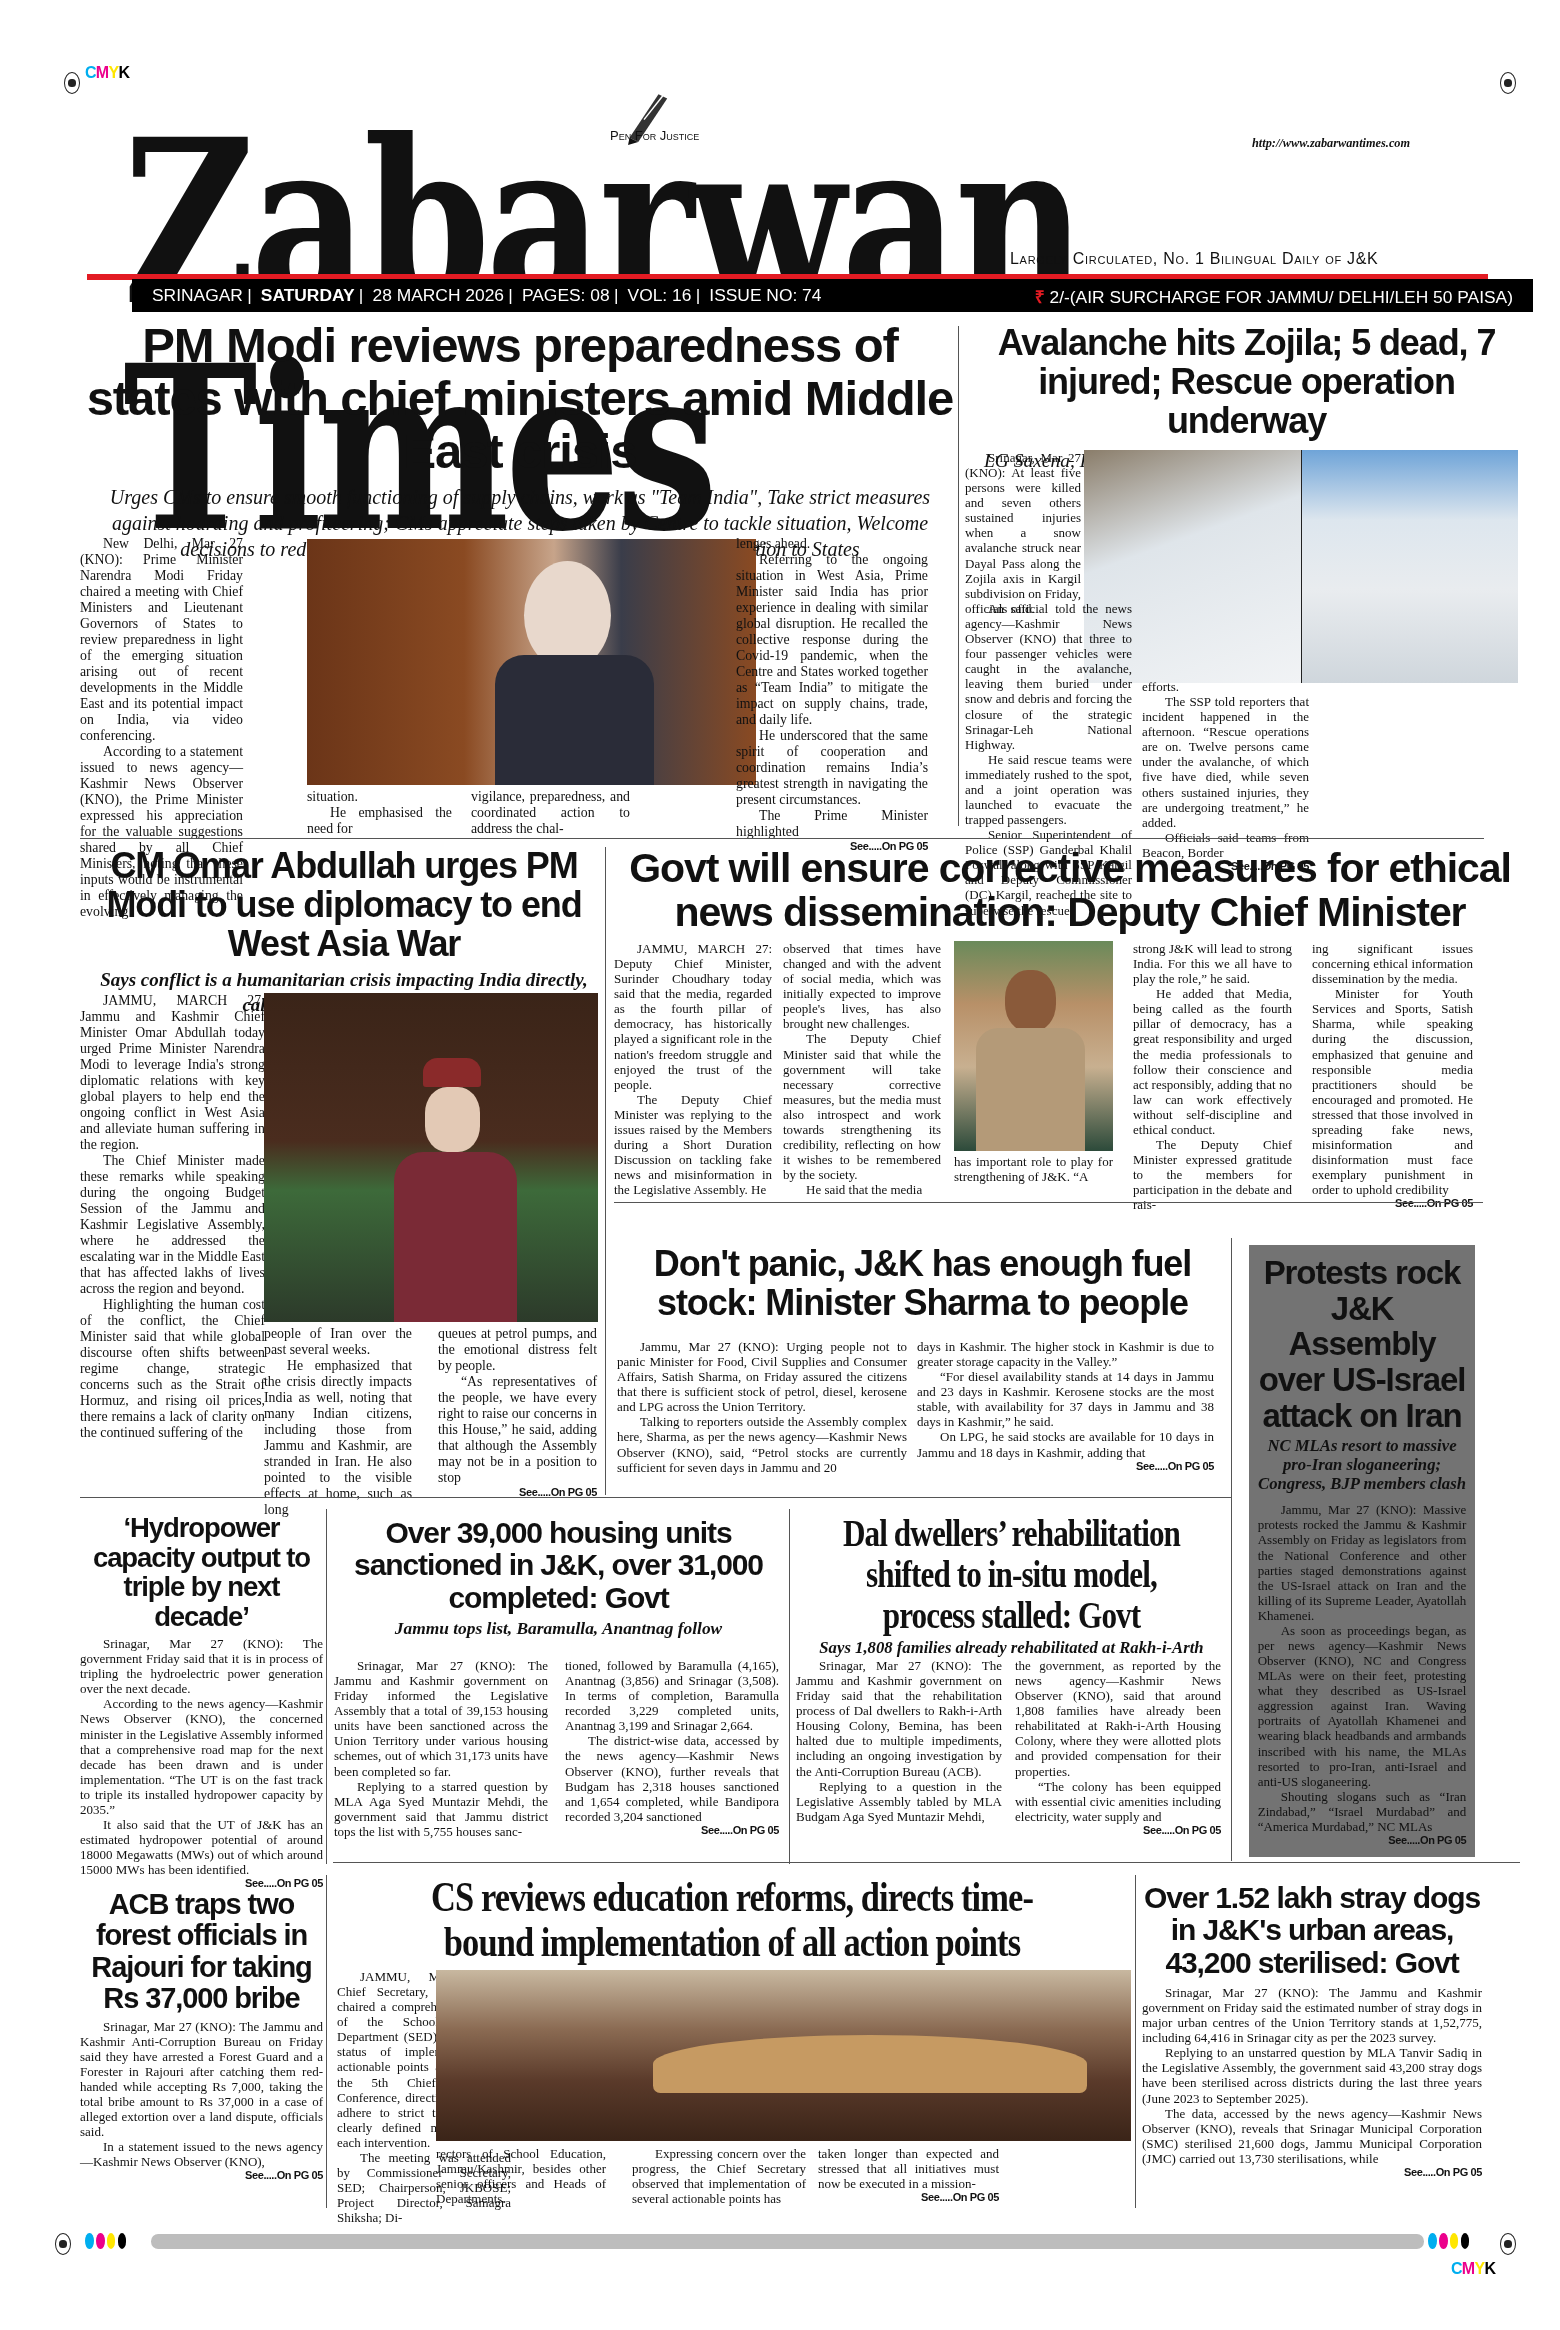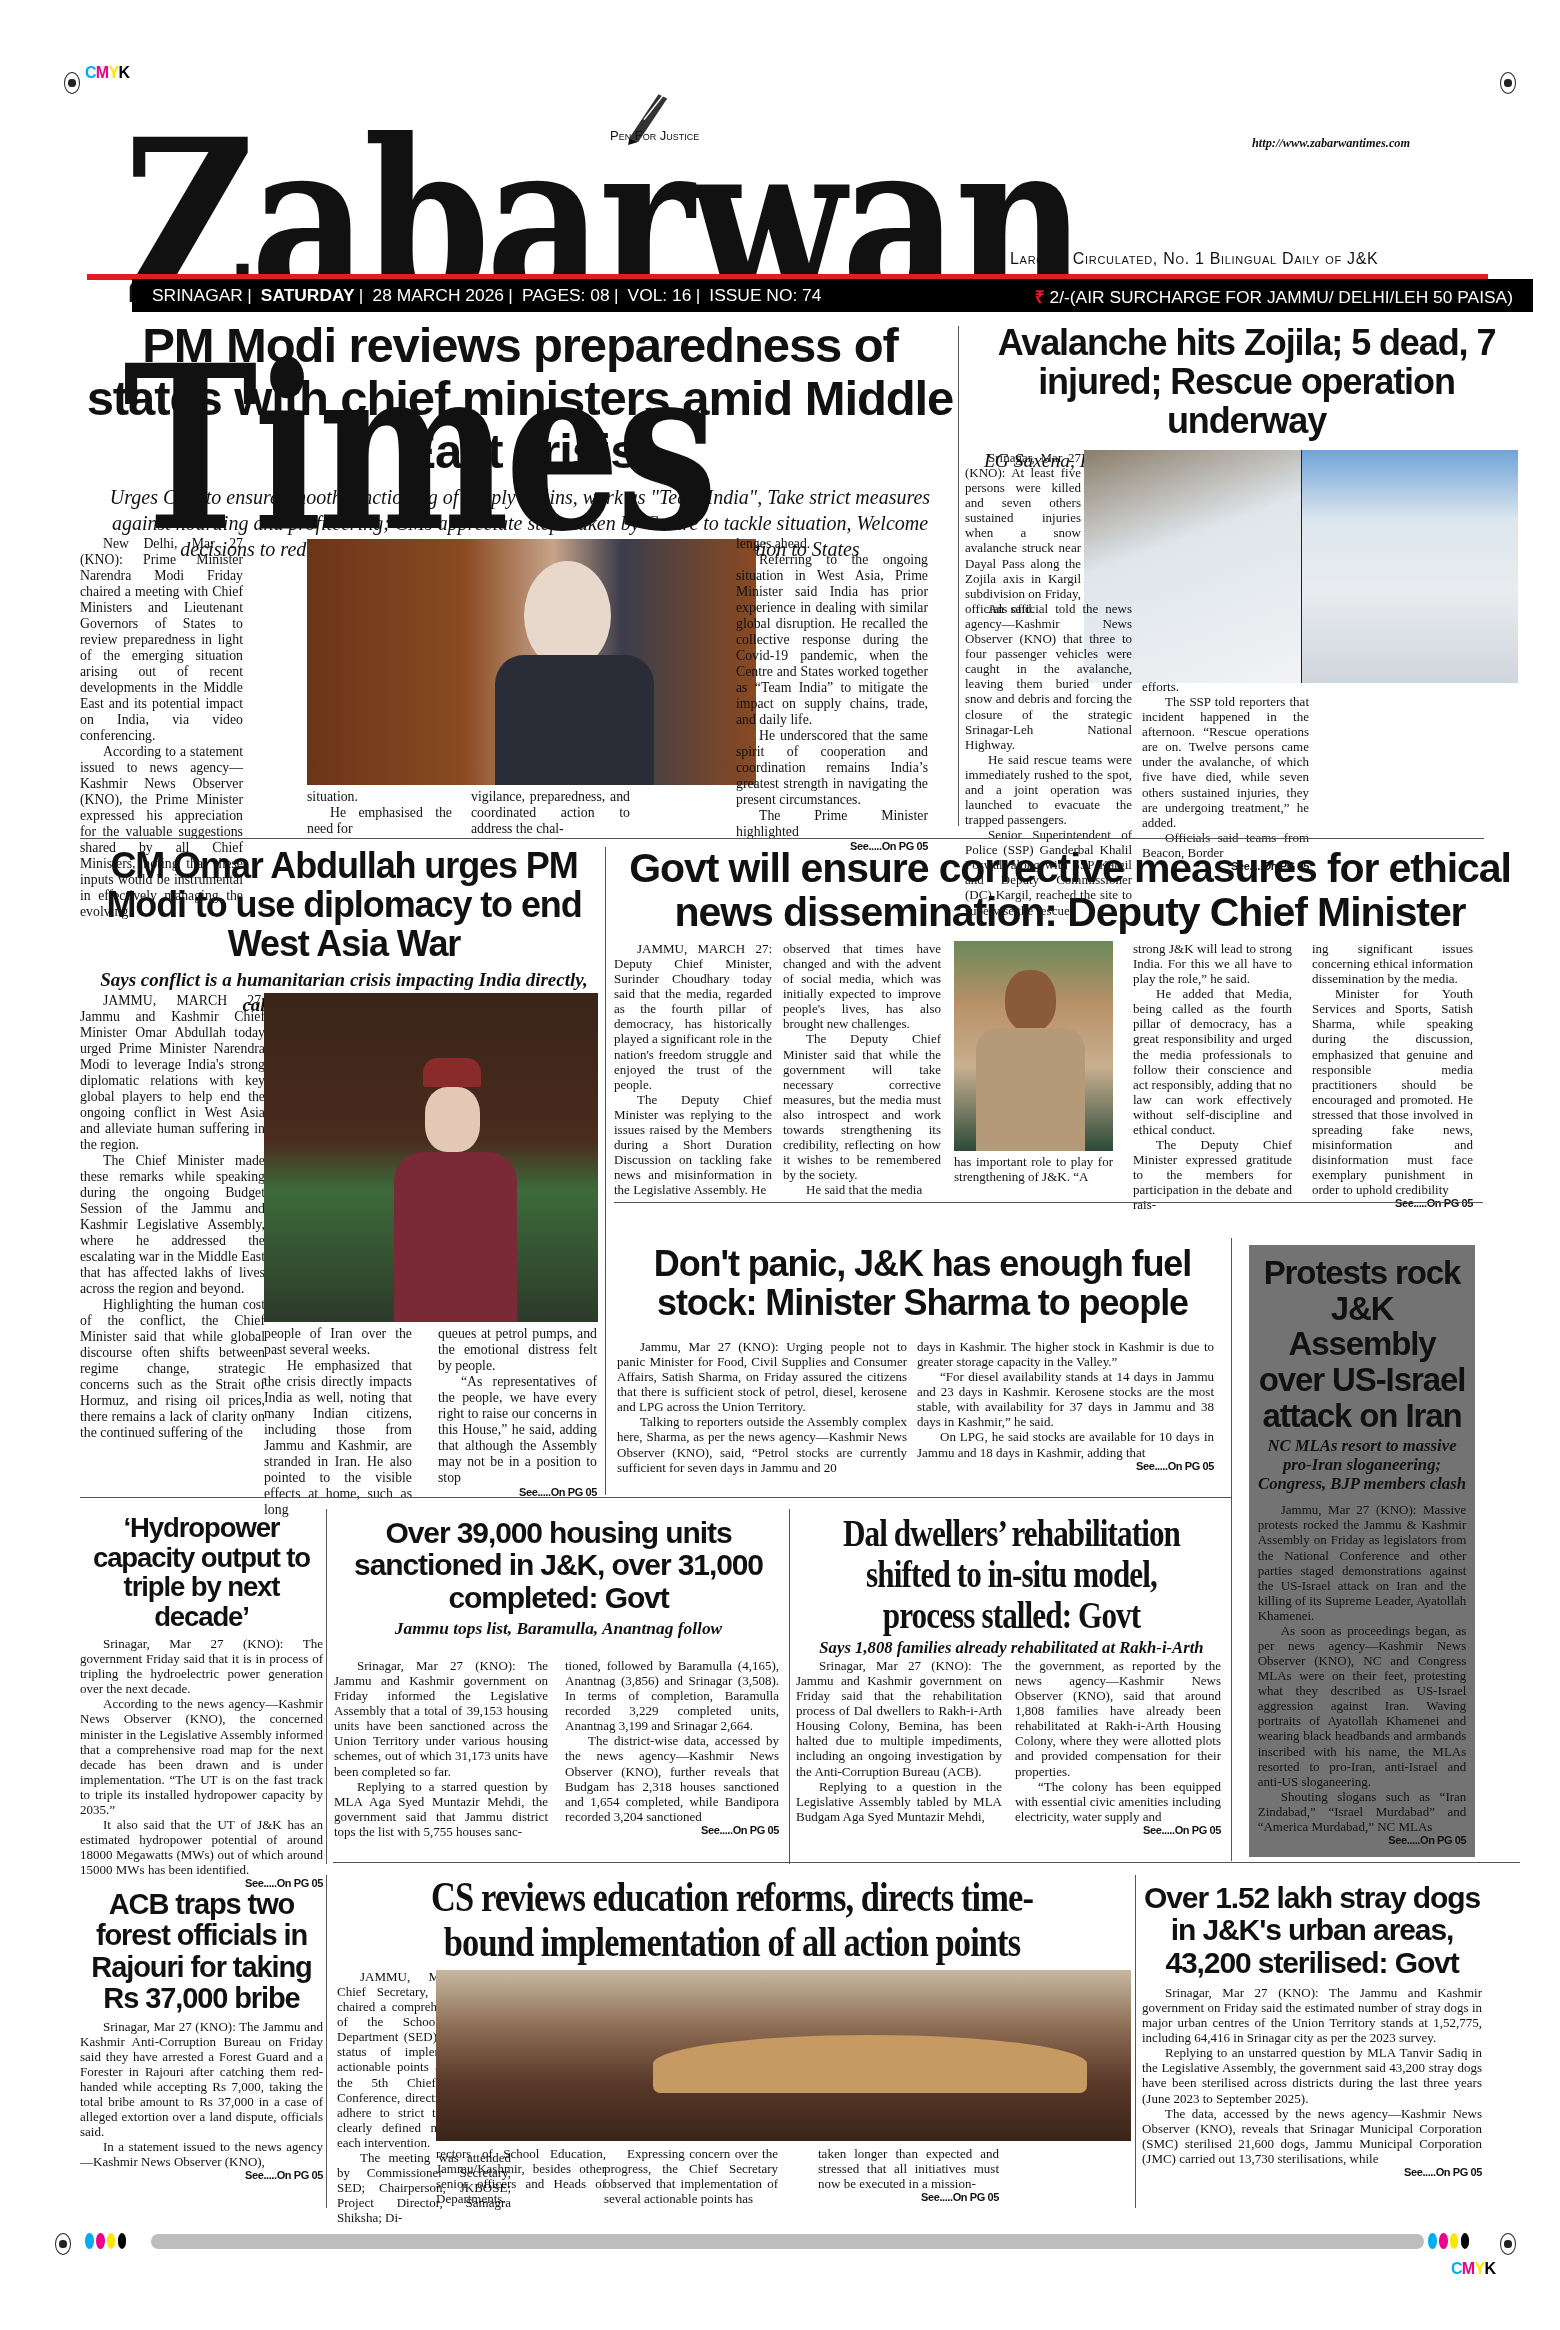--- a/index.html
+++ b/index.html
@@ -264,21 +264,21 @@
 <div class="abs body" style="left:337px;top:1969px;width:174px;font-size:13px;">
   <p>JAMMU, MARCH 27: Chief Secretary, Atal Dulloo, chaired a comprehensive review of the School Education Department (SED) to assess the status of implementation of actionable points arising out of the 5th Chief Secretary's Conference, directing officers to adhere to strict timelines with clearly defined milestones for each intervention.</p>
   <p>The meeting was attended by Commissioner Secretary, SED; Chairperson, JKBOSE; Project Director, Samagra Shiksha; Di-</p>
 </div>
 <div class="abs photo" style="left:436px;top:1970px;width:695px;height:171px;background:linear-gradient(180deg,#c8b8a0 0%,#8a6a52 35%,#5a3a2a 65%,#3a2418 100%);">
   <div style="position:absolute;left:217px;top:65px;width:434px;height:58px;background:#c69a62;border-radius:50% 50% 7.2px 7.2px;"></div>
 </div>
 <div class="abs body" style="left:436px;top:2146px;width:170px;font-size:13px;">
   <div>rectors of School Education, Jammu/Kashmir, besides other senior officers and Heads of Departments.</div>
 </div>
-<div class="abs body" style="left:604px;top:2146px;width:174px;font-size:13px;">
+<div class="abs body" style="left:632px;top:2146px;width:174px;font-size:13px;">
   <p>Expressing concern over the progress, the Chief Secretary observed that implementation of several actionable points has</p>
 </div>
 <div class="abs body" style="left:818px;top:2146px;width:181px;font-size:13px;">
   <div>taken longer than expected and stressed that all initiatives must now be executed in a mission-</div>
   <div class="see">See.....On PG 05</div>
 </div>
 <div class="abs vrule" style="left:1135px;top:1875px;height:333px;"></div>
 
 <div class="abs" style="left:1142px;top:1882px;width:340px;">
   <div class="hl" style="font-size:30px;">Over 1.52 lakh stray dogs in J&amp;K's urban areas, 43,200 sterilised: Govt</div>

